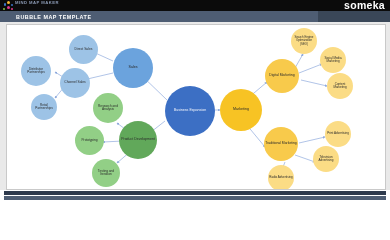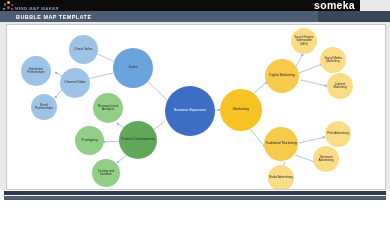--- a/index.html
+++ b/index.html
@@ -6,23 +6,23 @@
   body{
     width:390px;height:200px;
     font-family:"Liberation Sans", sans-serif;
     background:#ffffff;
     overflow:hidden;
   }
   #app{position:relative;width:390px;height:200px;background:#e9e9e9;}
 
   
   .topbar{
-    position:absolute;left:0;top:0;width:360px;height:11px;
+    position:absolute;left:0;top:0;width:390px;height:11px;
     background:#0b0b0b;
-    display:flex;align-items:flex-end;
+    display:flex;align-items:flex-start;
   }
   .topbar .brandmark{
     position:relative;width:13px;height:11px;flex:0 0 13px;margin-left:2px;
   }
   .topbar .maker-text{
     font-size:4.2px;letter-spacing:.45px;color:#8c9bb5;font-weight:700;
     white-space:nowrap;
   }
   .someka{
     position:absolute;right:5px;top:0px;

